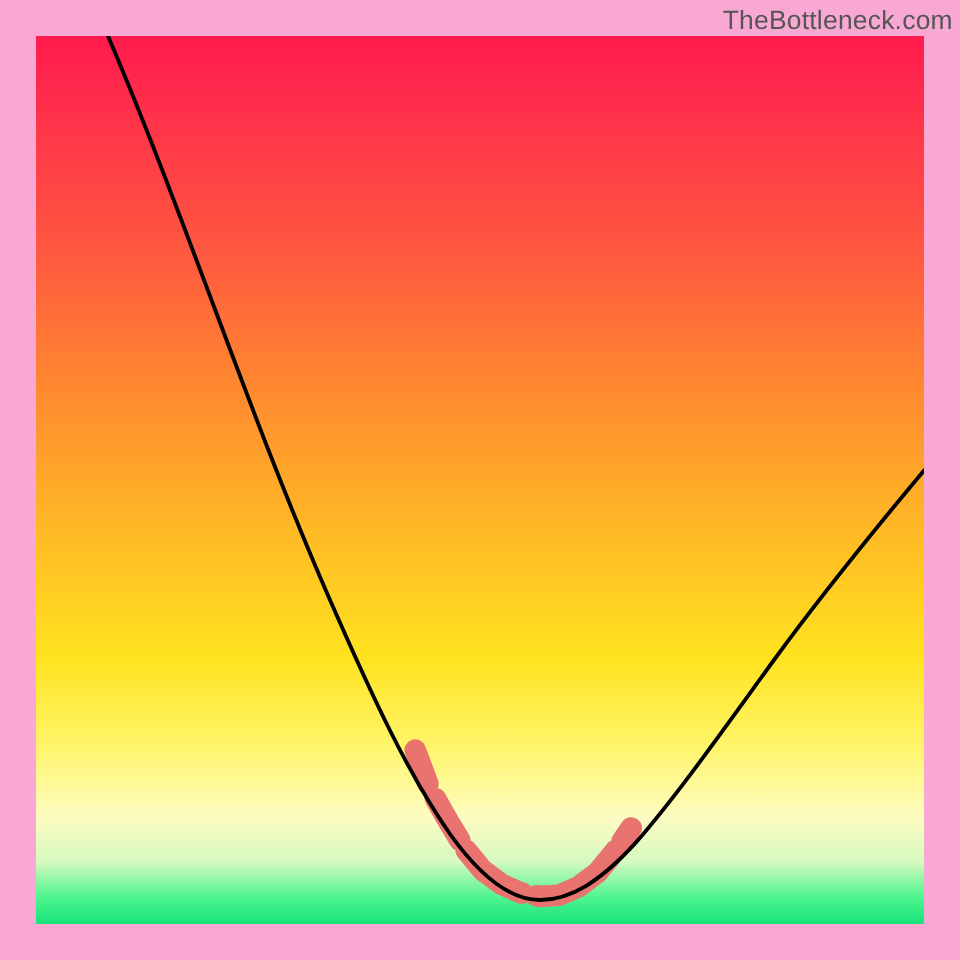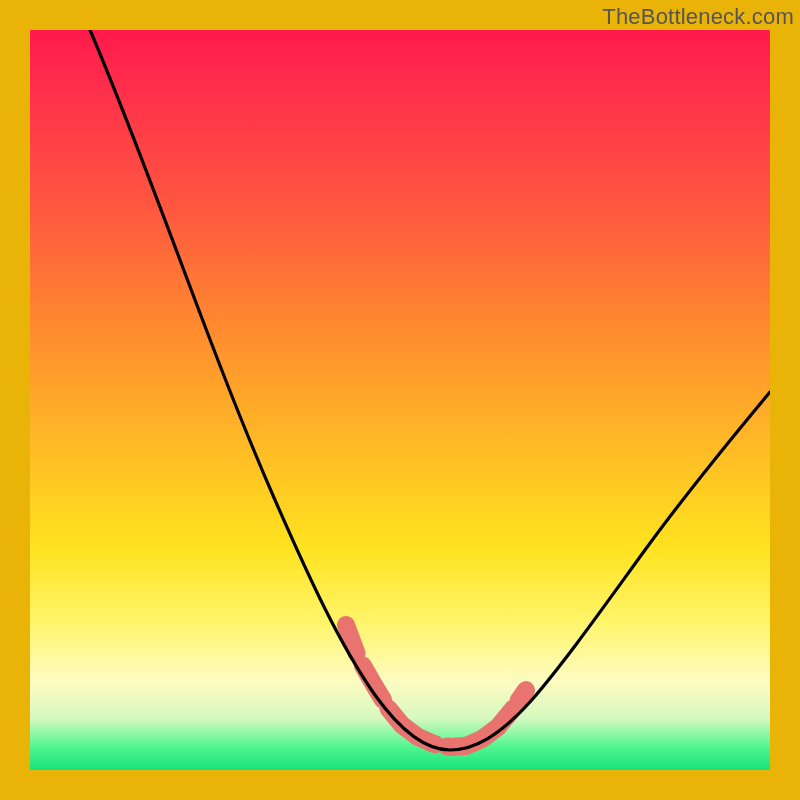--- a/index.html
+++ b/index.html
@@ -9,21 +9,21 @@
     height: 800px;
     background: #000;
     overflow: hidden;
   }
   .frame {
     position: absolute;
     left: 0;
     top: 0;
     width: 800px;
     height: 800px;
-    background: #eab308;
+    background: #f9a8d4;
   }
   .plot {
     position: absolute;
     left: 30px;
     top: 30px;
     width: 740px;
     height: 740px;
     
     background: linear-gradient(
       to bottom,

